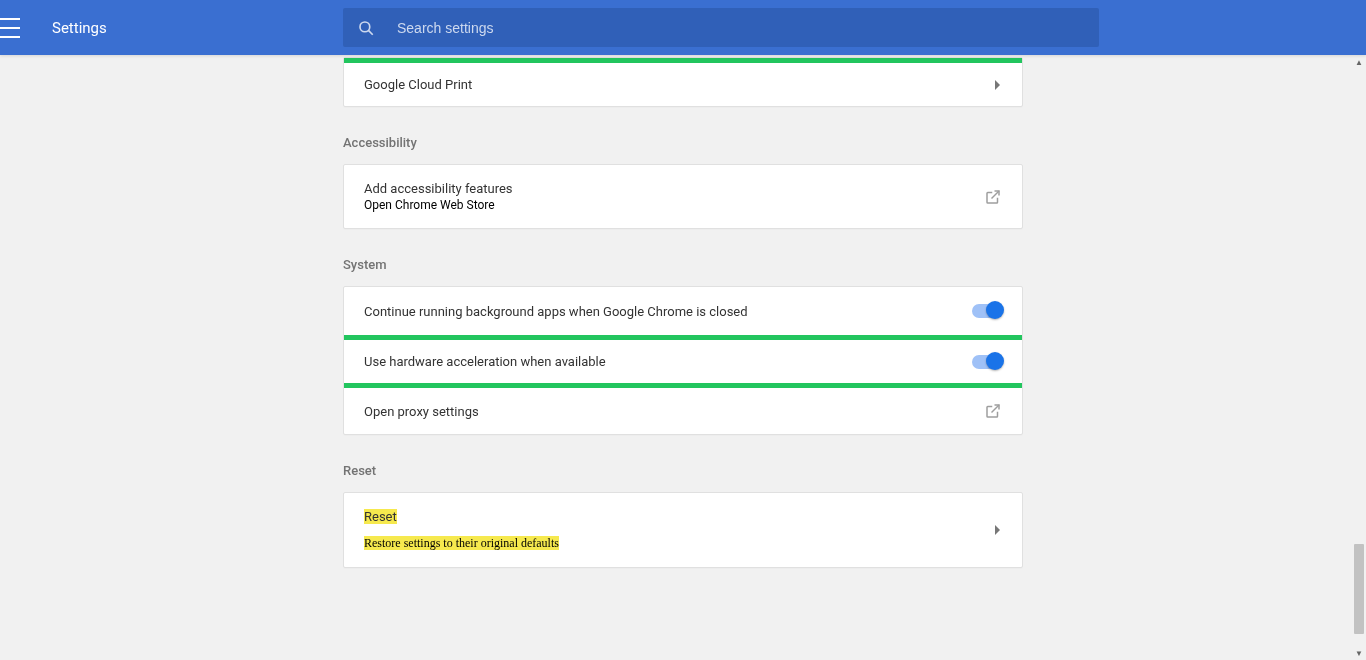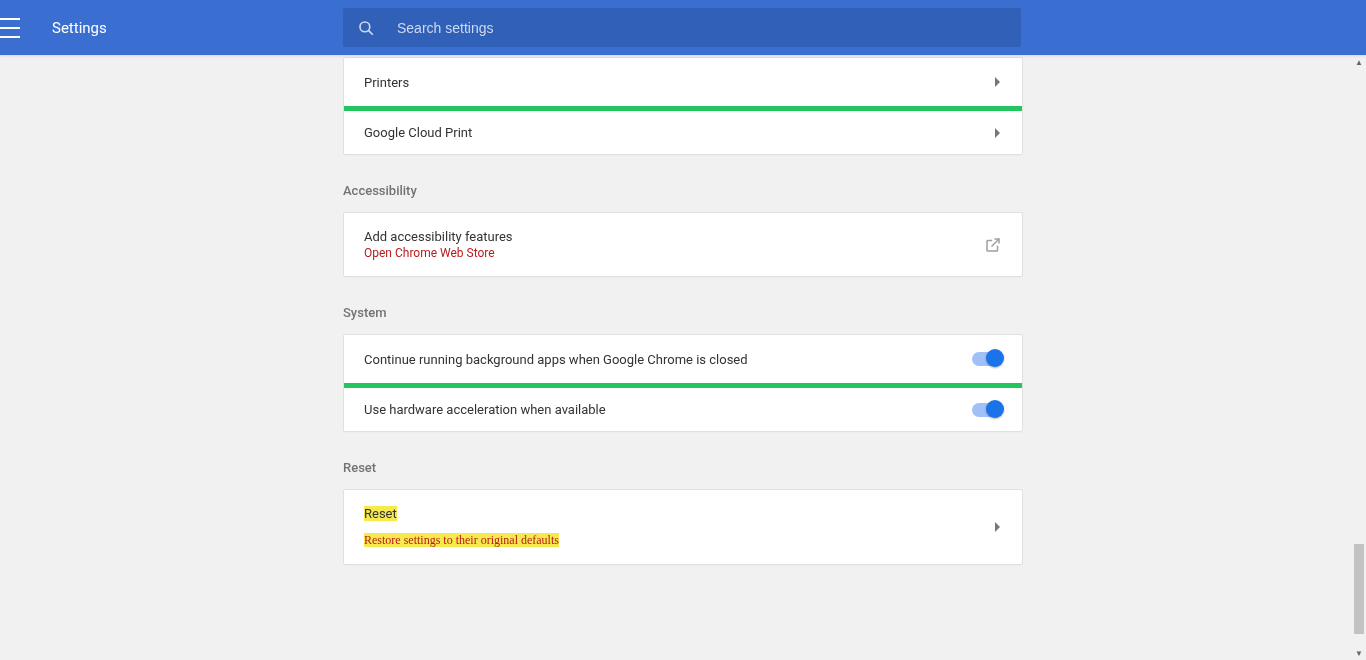--- a/index.html
+++ b/index.html
@@ -31,21 +31,21 @@
     .title {
       color: #fff;
       font-size: 15px;
       margin-left: 32px;
       font-weight: 400;
     }
     .search-box {
       position: absolute;
       left: 343px;
       top: 8px;
-      width: 678px;
+      width: 756px;
       height: 39px;
       background: #3060b8;
       border-radius: 2px;
       display: flex;
       align-items: center;
       padding: 0 14px;
     }
     .search-box svg { flex: 0 0 auto; }
     .search-input {
       background: transparent;
@@ -75,21 +75,21 @@
     .row {
       min-height: 48px;
       padding: 14px 20px;
       display: flex;
       align-items: center;
       justify-content: space-between;
       cursor: pointer;
     }
     .row + .row, .row.sep { border-top: 5px solid #22c55e; }
     .row-text { font-size: 13px; color: #333; }
-    .row-sub { font-size: 12px; color: #b91c1c; margin-top: 2px; }
+    .row-sub { font-size: 12px; color: #000000; margin-top: 2px; }
     .section-title {
       font-size: 13px;
       color: #737373;
       font-weight: 500;
       margin: 28px 0 14px 0;
     }
     .arrow-icon { color: #777; }
     .ext-icon { color: #9e9e9e; }
     .toggle {
       width: 30px; height: 14px;
@@ -143,26 +143,20 @@
       <line x1="21" y1="21" x2="15.2" y2="15.2"></line>
     </svg>
     <input class="search-input" placeholder="Search settings" style="">
   </div>
 </div>
 
 <div class="content">
   <div class="panel">
 
     <div class="card" style="margin-top:2px;">
-      <div class="row">
-        <div class="row-text">Printers</div>
-        <svg class="arrow-icon" width="8" height="10" viewBox="0 0 8 10">
-            <path d="M1 0 L6 5 L1 10 Z" fill="#777"></path>
-          </svg>
-      </div>
       <div class="row sep">
         <div class="row-text">Google Cloud Print</div>
         <svg class="arrow-icon" width="8" height="10" viewBox="0 0 8 10">
             <path d="M1 0 L6 5 L1 10 Z" fill="#777"></path>
           </svg>
       </div>
     </div>
 
     <div class="section-title">Accessibility</div>
     <div class="card">
@@ -182,20 +176,28 @@
     <div class="section-title">System</div>
     <div class="card">
       <div class="row">
         <div class="row-text">Continue running background apps when Google Chrome is closed</div>
         <div class="toggle"></div>
       </div>
       <div class="row sep">
         <div class="row-text">Use hardware acceleration when available</div>
         <div class="toggle"></div>
       </div>
+      <div class="row sep">
+        <div class="row-text">Open proxy settings</div>
+        <svg class="ext-icon" width="18" height="18" viewBox="0 0 24 24" fill="none" stroke="#9e9e9e" stroke-width="2">
+          <path d="M18 13v6a1 1 0 0 1-1 1H5a1 1 0 0 1-1-1V7a1 1 0 0 1 1-1h6"></path>
+          <path d="M14 4h6v6"></path>
+            <path d="M10 14 L20 4"></path>
+        </svg>
+      </div>
     </div>
 
     <div class="section-title">Reset</div>
     <div class="card">
       <div class="row" style="padding-top:16px;padding-bottom:16px;">
         <div>
           <div class="row-text"><span class="highlight">Reset</span></div>
           <div class="row-sub" style="margin-top:12px;font-family:Liberation Serif, serif;"><span class="highlight">Restore settings to their original defaults</span></div>
         </div>
         <svg class="arrow-icon" width="8" height="10" viewBox="0 0 8 10">

